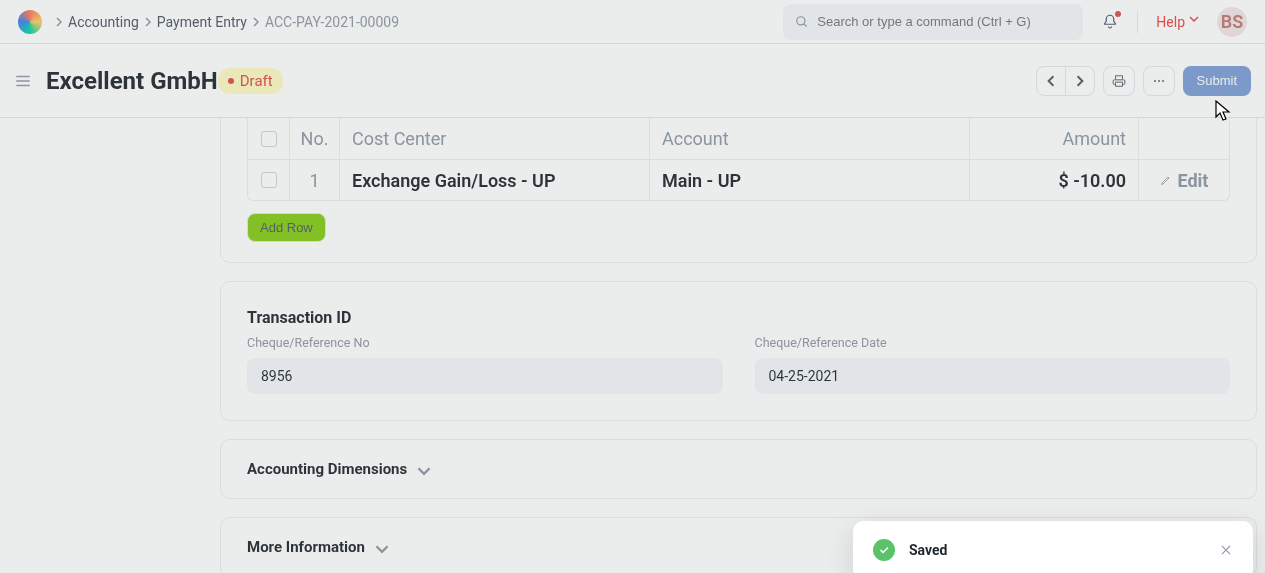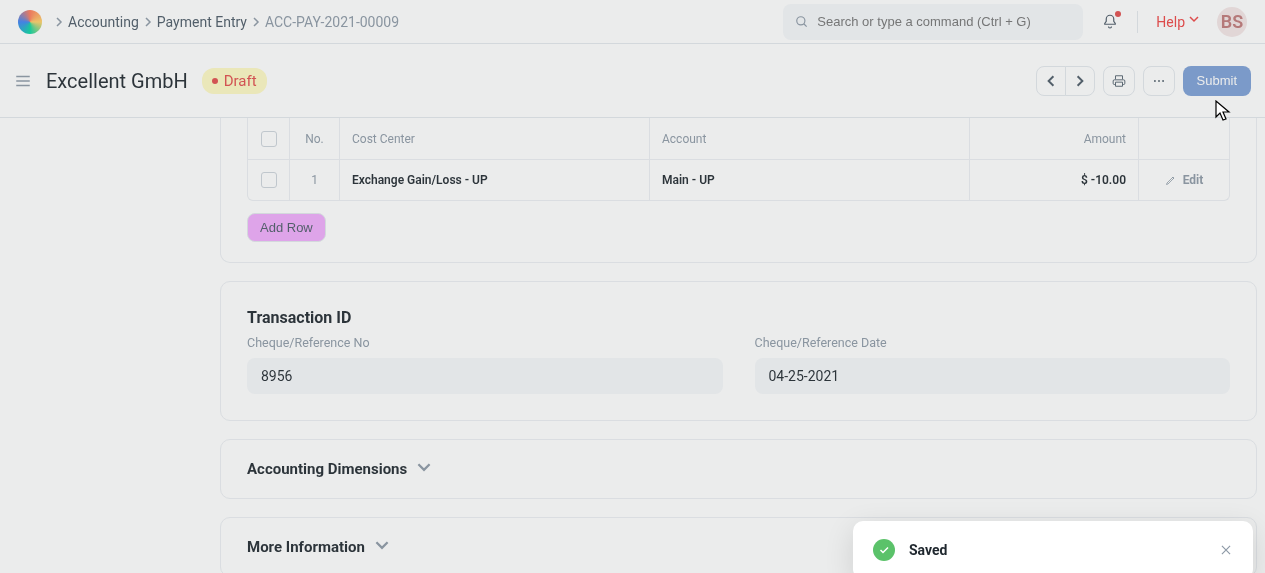--- a/index.html
+++ b/index.html
@@ -13,49 +13,49 @@
 .nav-right{margin-left:auto;display:flex;align-items:center;gap:18px}
 .search-wrap{background:#f5f7fa;border-radius:8px;height:36px;width:300px;display:flex;align-items:center;padding:0 12px;color:#8d99a6;gap:8px}
 .search-wrap input{border:0;background:transparent;outline:0;flex:1;font-size:13px;color:#4c5a67}
 .bell{position:relative;color:#4c5a67}
 .bell::after{content:"";position:absolute;top:-2px;right:-2px;width:6px;height:6px;border-radius:50%;background:#e24c4c}
 .divider-v{width:1px;height:22px;background:#e3e8ed}
 .help{display:flex;align-items:flex-start;gap:4px;color:#ef4444;cursor:pointer}
 .avatar{width:30px;height:30px;border-radius:50%;background:#f4e6e6;color:#c07878;font-size:18px;font-weight:600;display:flex;align-items:center;justify-content:center}
 .toolbar{height:74px;border-bottom:1px solid #e3e8ed;display:flex;align-items:center;padding:0 14px;position:relative;z-index:2}
 .menu-icon{color:#8d99a6;margin-right:14px;cursor:pointer}
-.page-title{font-size:20px;font-weight:400;margin-right:14px}
+.page-title{font-size:24px;font-weight:700;}
 .status-pill{display:inline-flex;align-items:center;gap:6px;background:#fef9c3;color:#e24c4c;border-radius:12px;padding:4px 10px;font-size:15px}
 .status-pill::before{content:"";width:6px;height:6px;border-radius:50%;background:#e24c4c}
 .tool-right{margin-left:auto;display:flex;align-items:center;gap:8px}
 .icon-btn{height:30px;min-width:30px;border:1px solid #e3e8ed;border-radius:8px;background:#fff;display:flex;align-items:center;justify-content:center;color:#4c5a67;cursor:pointer;padding:0 8px}
 .icon-btn.joined-l{border-top-right-radius:0;border-bottom-right-radius:0}
 .icon-btn.joined-r{border-top-left-radius:0;border-bottom-left-radius:0;margin-left:-9px}
 .submit-btn{height:30px;padding:0 14px;background:#7c9fd6;color:#fff;border:0;border-radius:8px;font-size:13px;font-weight:500;cursor:pointer}
 .content{padding:0 0 40px 0;background:#f5f7fa00}
 .card{margin:0 8px 18px 220px;max-width:1038px;background:#fff;border:1px solid #ebeef2;border-radius:10px;padding:0}
 .card.table-card{border-top-left-radius:0;border-top-right-radius:0;padding-bottom:20px;border-top:0}
 .grid-table{width:calc(100% - 52px);margin:0 26px;border:1px solid #ebeef2;border-radius:6px;border-top-left-radius:0;border-top-right-radius:0;overflow:hidden;border-top:0}
-.grid-head,.grid-row{display:grid;grid-template-columns:42px 50px 310px 320px 1fr 90px;font-size:12px;align-items:center}
+.grid-head,.grid-row{display:grid;grid-template-columns:42px 50px 310px 320px 1fr 90px;font-size:18px;align-items:center}
 .grid-head{color:#8d99a6;height:42px;border-bottom:1px solid #ebeef2}
 .grid-row{height:40px;color:#1f272e;font-weight:600}
 .cell{display:flex;align-items:center;height:100%;padding:0 12px;border-right:1px solid #ebeef2}
 .cell:last-child{border-right:0}
 .cell.center{justify-content:center}
 .cell.right{justify-content:flex-end}
 .checkbox{width:16px;height:16px;border:1.5px solid #cdd4db;border-radius:3px}
 .edit-link{display:flex;align-items:center;gap:6px;color:#8d99a6;font-weight:700;cursor:pointer}
-.add-row-btn{margin:12px 0 0 26px;border:1px solid #e3e8ed;background:#f0abfc;color:#4c5a67;border-radius:8px;padding:6px 12px;font-size:13px;cursor:pointer}
+.add-row-btn{margin:12px 0 0 26px;border:1px solid #e3e8ed;background:#84cc16;color:#4c5a67;border-radius:8px;padding:6px 12px;font-size:13px;cursor:pointer}
 .section-card{padding:26px}
 .section-title{font-size:16px;font-weight:700;margin-bottom:8px}
 .field-grid{display:grid;grid-template-columns:1fr 1fr;gap:32px}
 .field label{font-size:12.5px;color:#8d99a6;margin-bottom:8px;display:block}
 .field .value{background:#f5f7fa;border-radius:8px;padding:10px 14px;font-size:14px;color:#1f272e}
 .collapse-card{padding:20px 26px}
-.collapse-header{display:flex;align-items:flex-start;gap:10px;font-size:15px;font-weight:700;color:#1f272e;cursor:pointer}
+.collapse-header{display:flex;align-items:flex-end;gap:10px;font-size:15px;font-weight:700;color:#1f272e;cursor:pointer}
 .chev{color:#8d99a6}
 .toast{position:absolute;right:12px;bottom:-6px;width:400px;background:#fff;border-radius:10px;box-shadow:0 8px 30px rgba(0,0,0,0.12);padding:18px 20px;display:flex;align-items:center;gap:14px;z-index:10}
 .toast-icon{width:22px;height:22px;border-radius:50%;background:#5bc26a;display:flex;align-items:center;justify-content:center;color:#fff;font-size:12px}
 .toast-text{font-weight:700}
 .toast-close{margin-left:auto;color:#8d99a6;cursor:pointer;font-size:18px}
 .cursor{position:absolute;left:1215px;top:100px;z-index:20;pointer-events:none}
 svg{display:block}
 </style>
 </head>
 <body>

